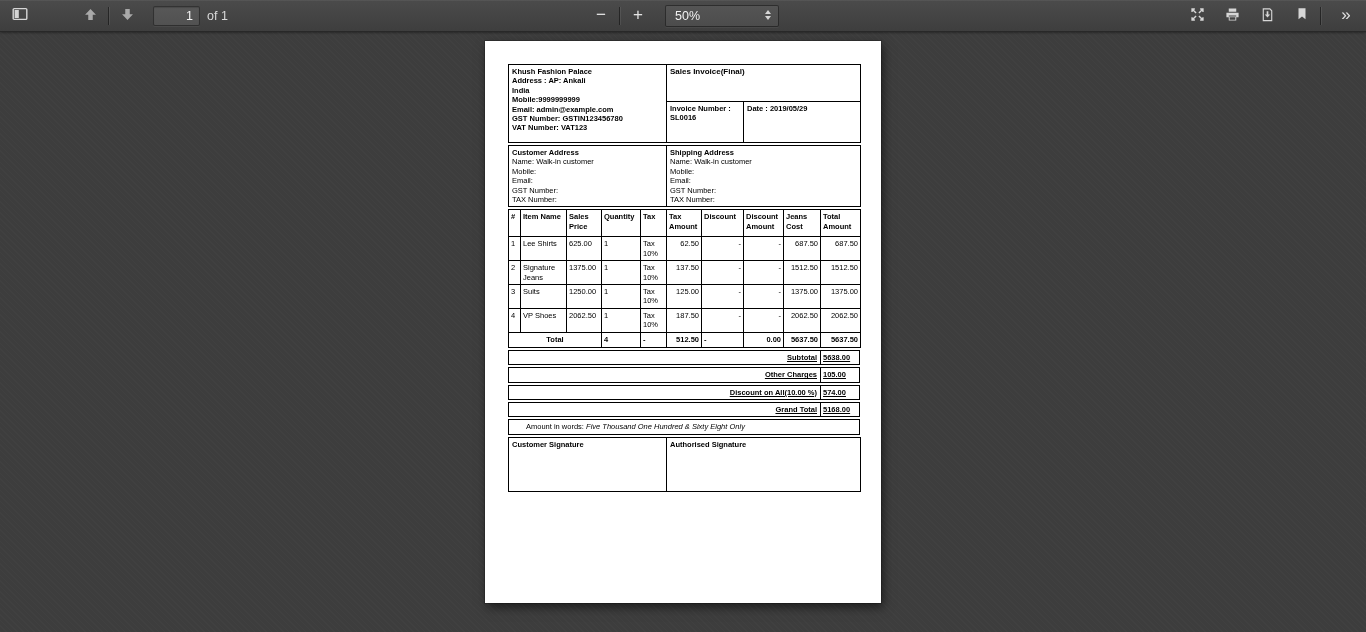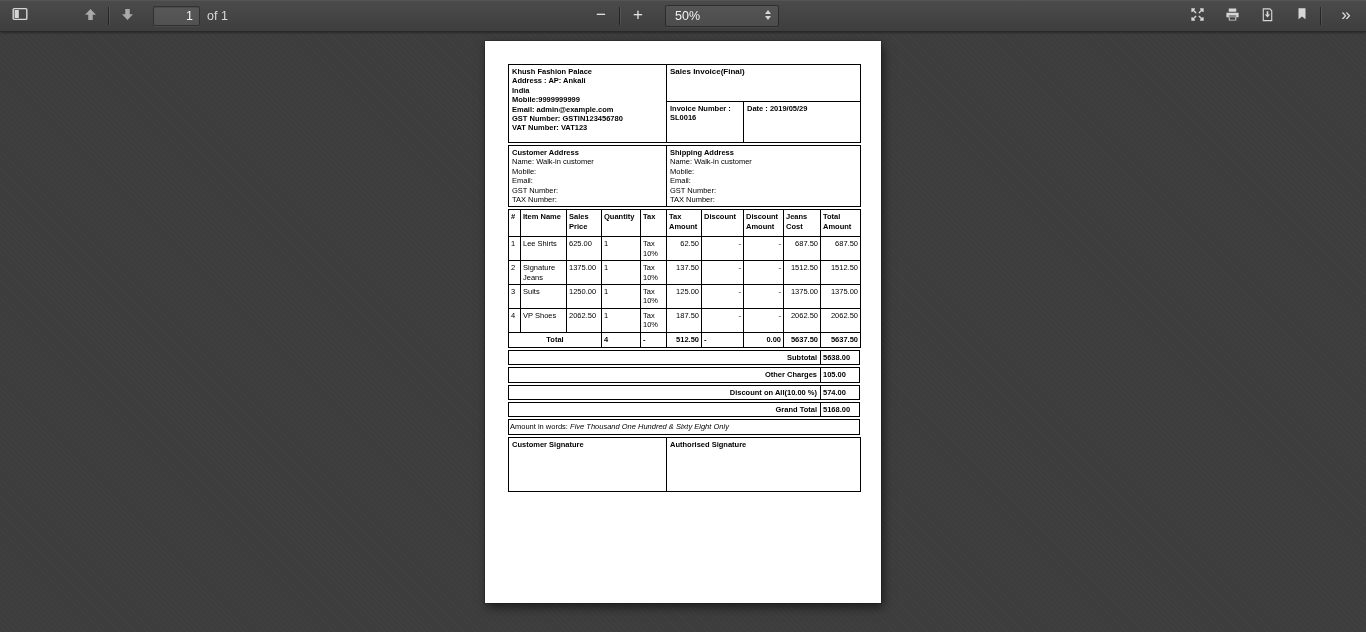--- a/index.html
+++ b/index.html
@@ -88,24 +88,24 @@
   .r { text-align:right; }
   .c { text-align:center; }
   .inv-title { font-size:8px; font-weight:bold; height:37px; }
   .numrow td { height:41px; }
   .addr-cell { height:58px; }
   .addr-cell .head { font-weight:bold; }
   .items td { padding:2px 2px; }
   .items .hrow td { font-weight:bold; height:27px; }
   .items .drow td { height:23px; }
   .items .trow td { font-weight:bold; height:15px; }
-  .sum-row { display:flex; border:1px solid #000; margin-bottom:2px; font-weight:bold; }
+  .sum-row { display:flex; border:1px solid #000; margin-bottom:2px; font-weight:bold;text-decoration:underline; }
   .sum-label { flex:1; text-align:right; padding:2px 3px; }
   .sum-value { width:39px; border-left:1px solid #000; text-align:left; padding:2px 2px; }
-  .words-row { border:1px solid #000; padding:2px 1px; margin-bottom:2px; }
+  .words-row { border:1px solid #000; padding:2px 17px; margin-bottom:2px; }
   .words-italic { font-style:italic; }
   .sig-cell { height:54px; font-weight:bold; }
 </style>
 </head>
 <body>
 
 <div class="toolbar">
   <div class="tb-left">
     <button class="tb-btn">
       <span>

